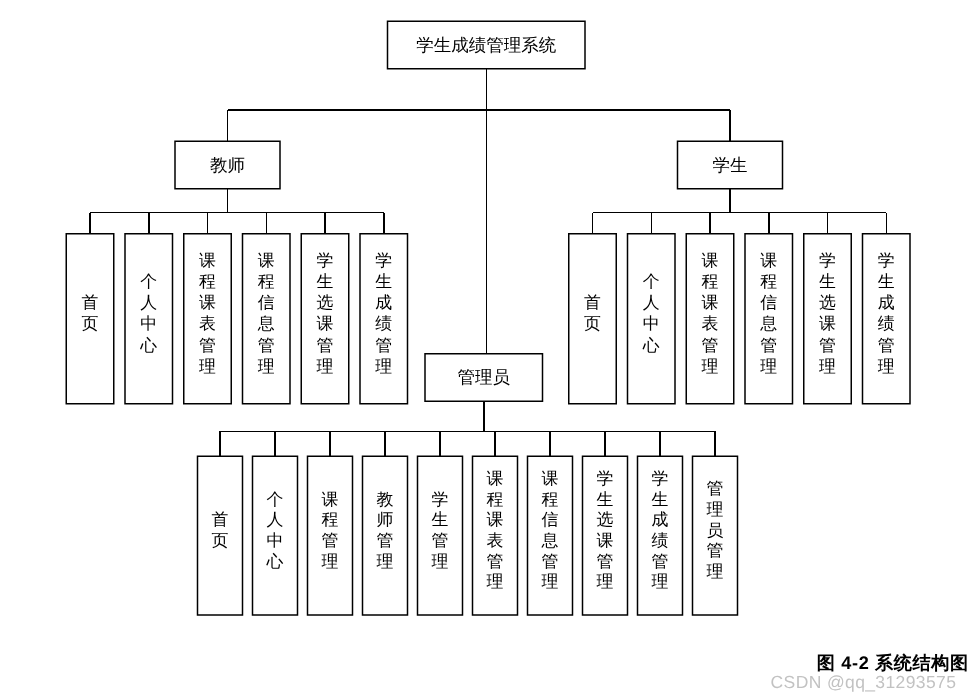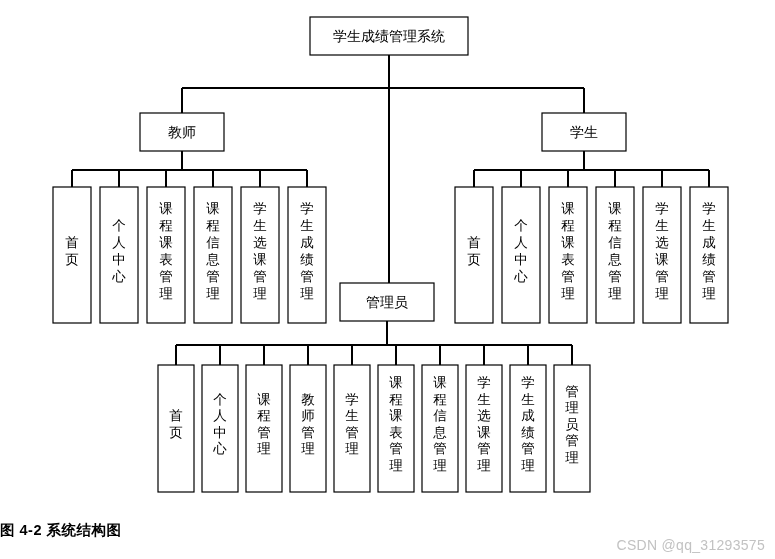--- a/index.html
+++ b/index.html
@@ -46,21 +46,21 @@
     font-family: "Liberation Sans", "DejaVu Sans", sans-serif;
     font-size: 13.5px;
     fill: #000000;
     text-anchor: middle;
   }
   .caption {
     position: absolute;
     left: 0;
     top: 521px;
     width: 775px;
-    text-align: left;
+    text-align: right;
     font-family: "Liberation Sans", "DejaVu Sans", sans-serif;
     font-size: 14.5px;
     font-weight: bold;
     color: #000000;
     letter-spacing: 0.5px;
   }
   .watermark {
     position: absolute;
     right: 10px;
     bottom: 6px;

